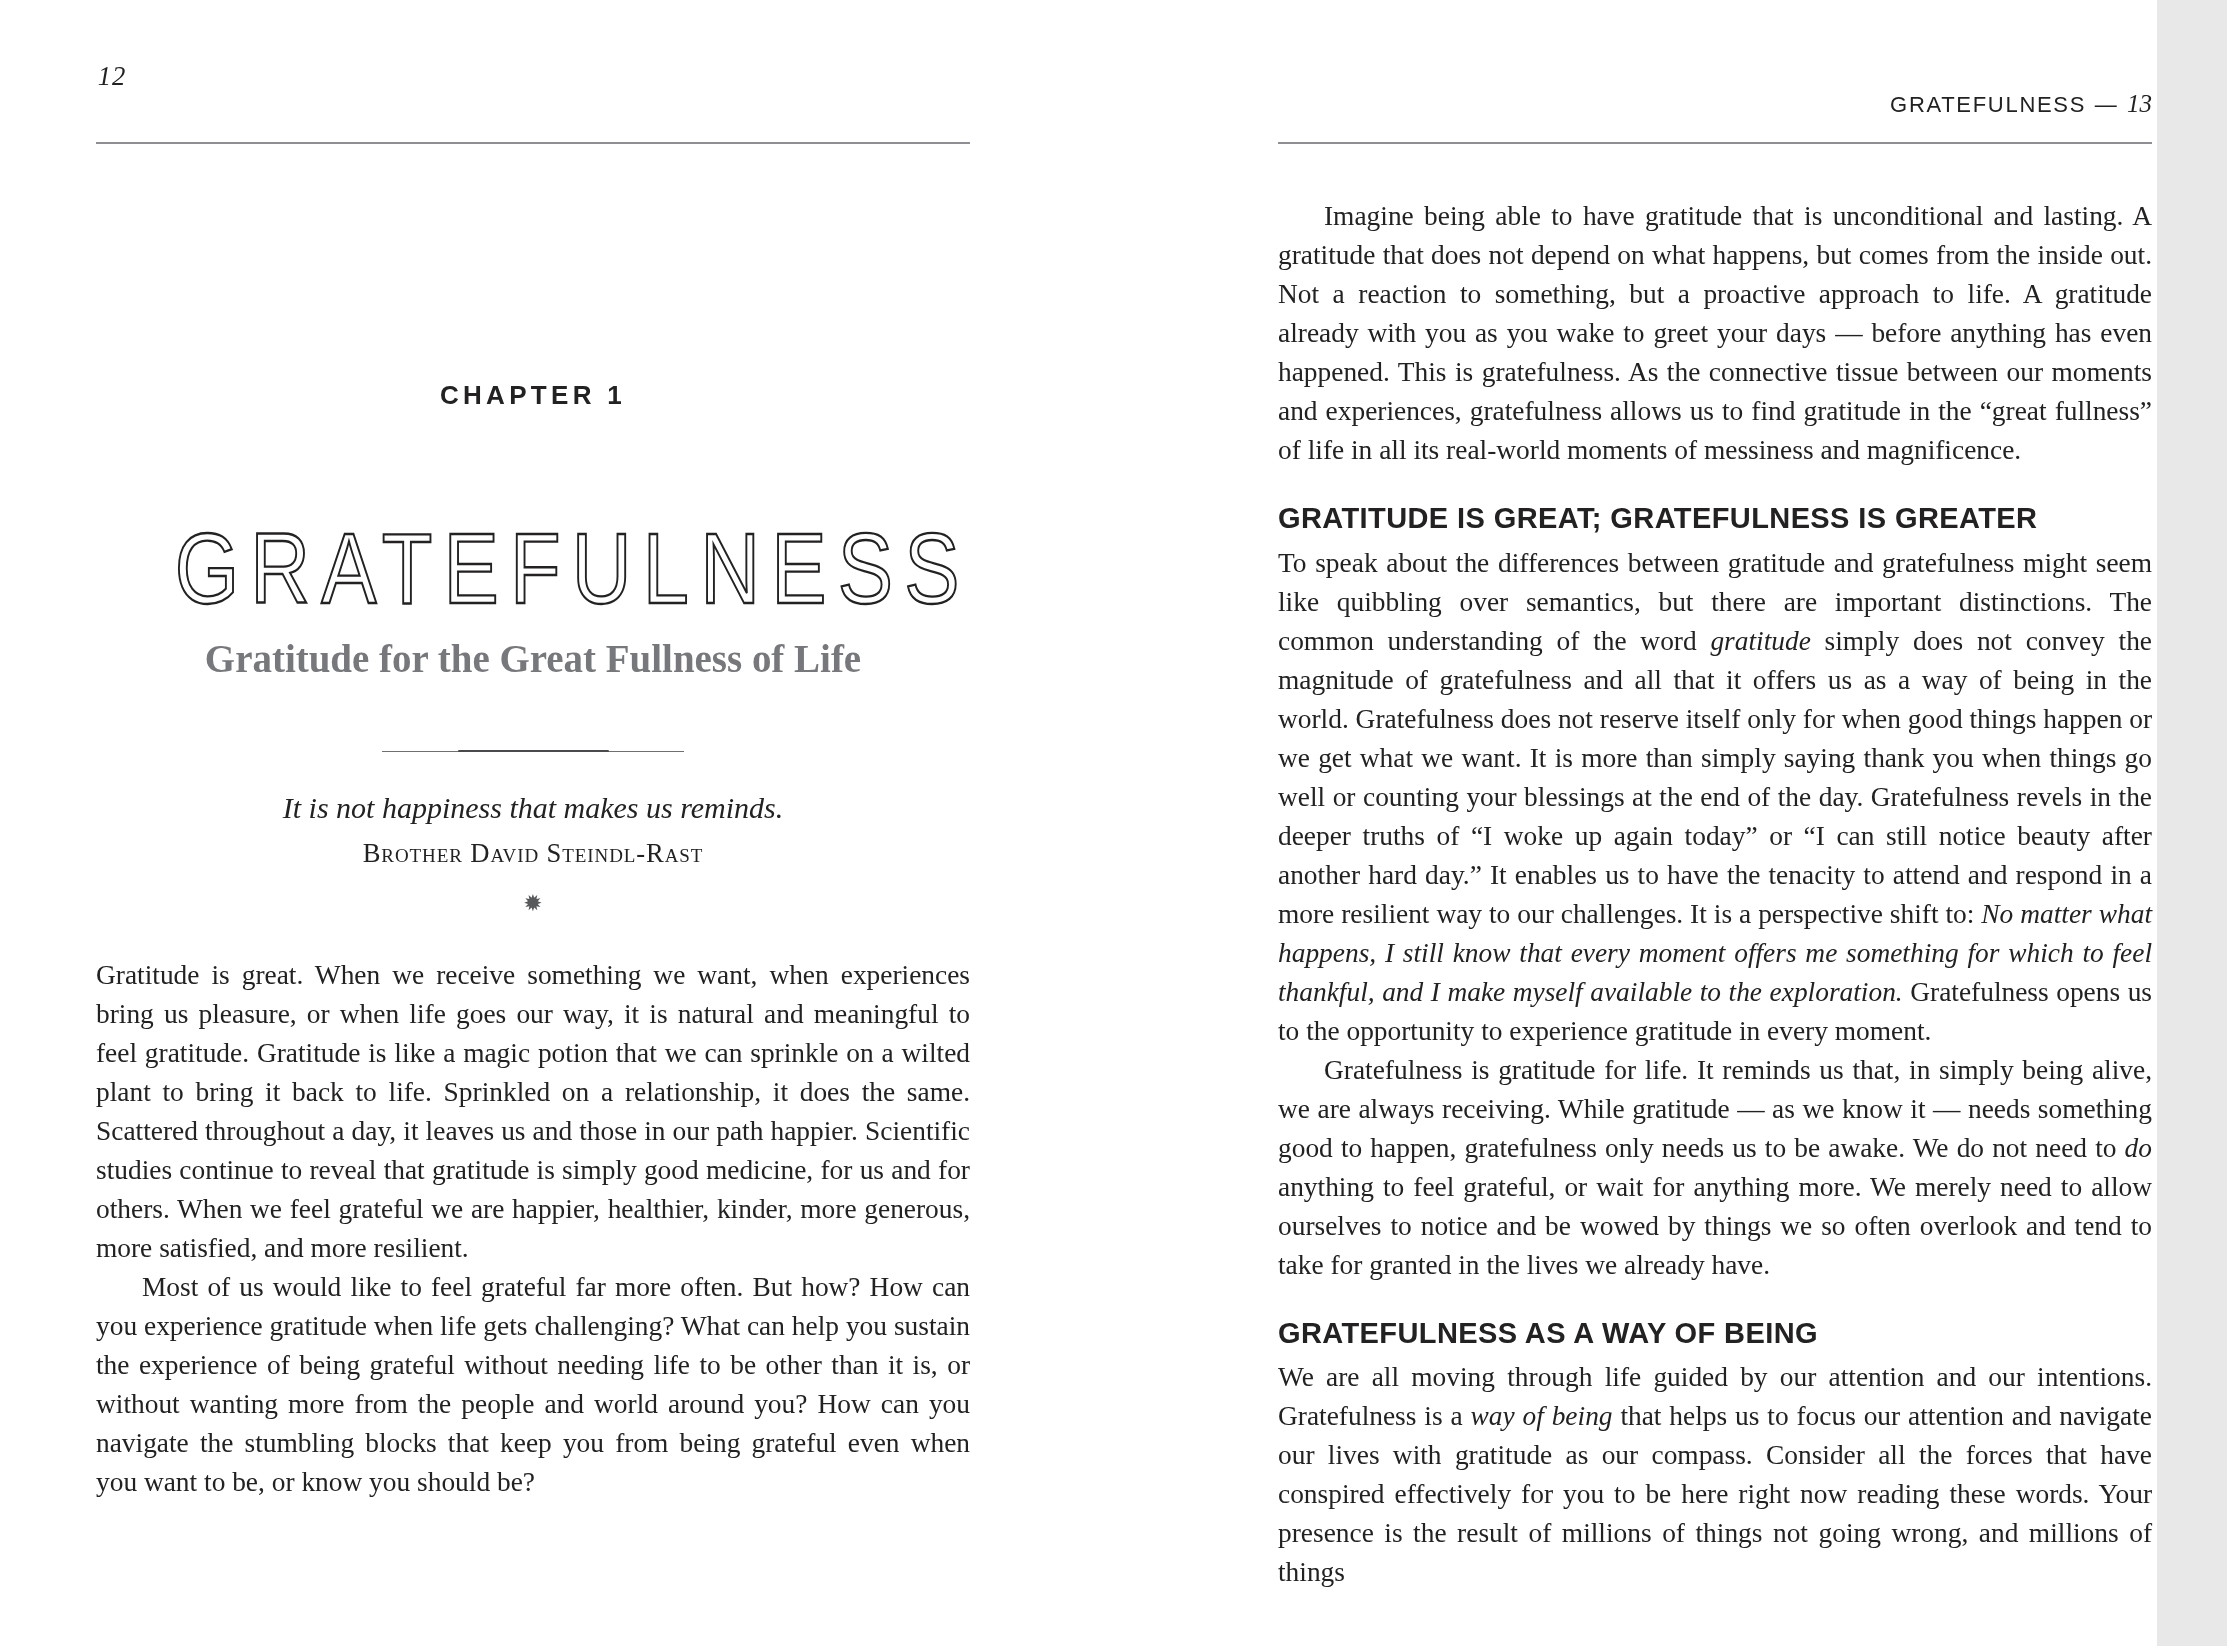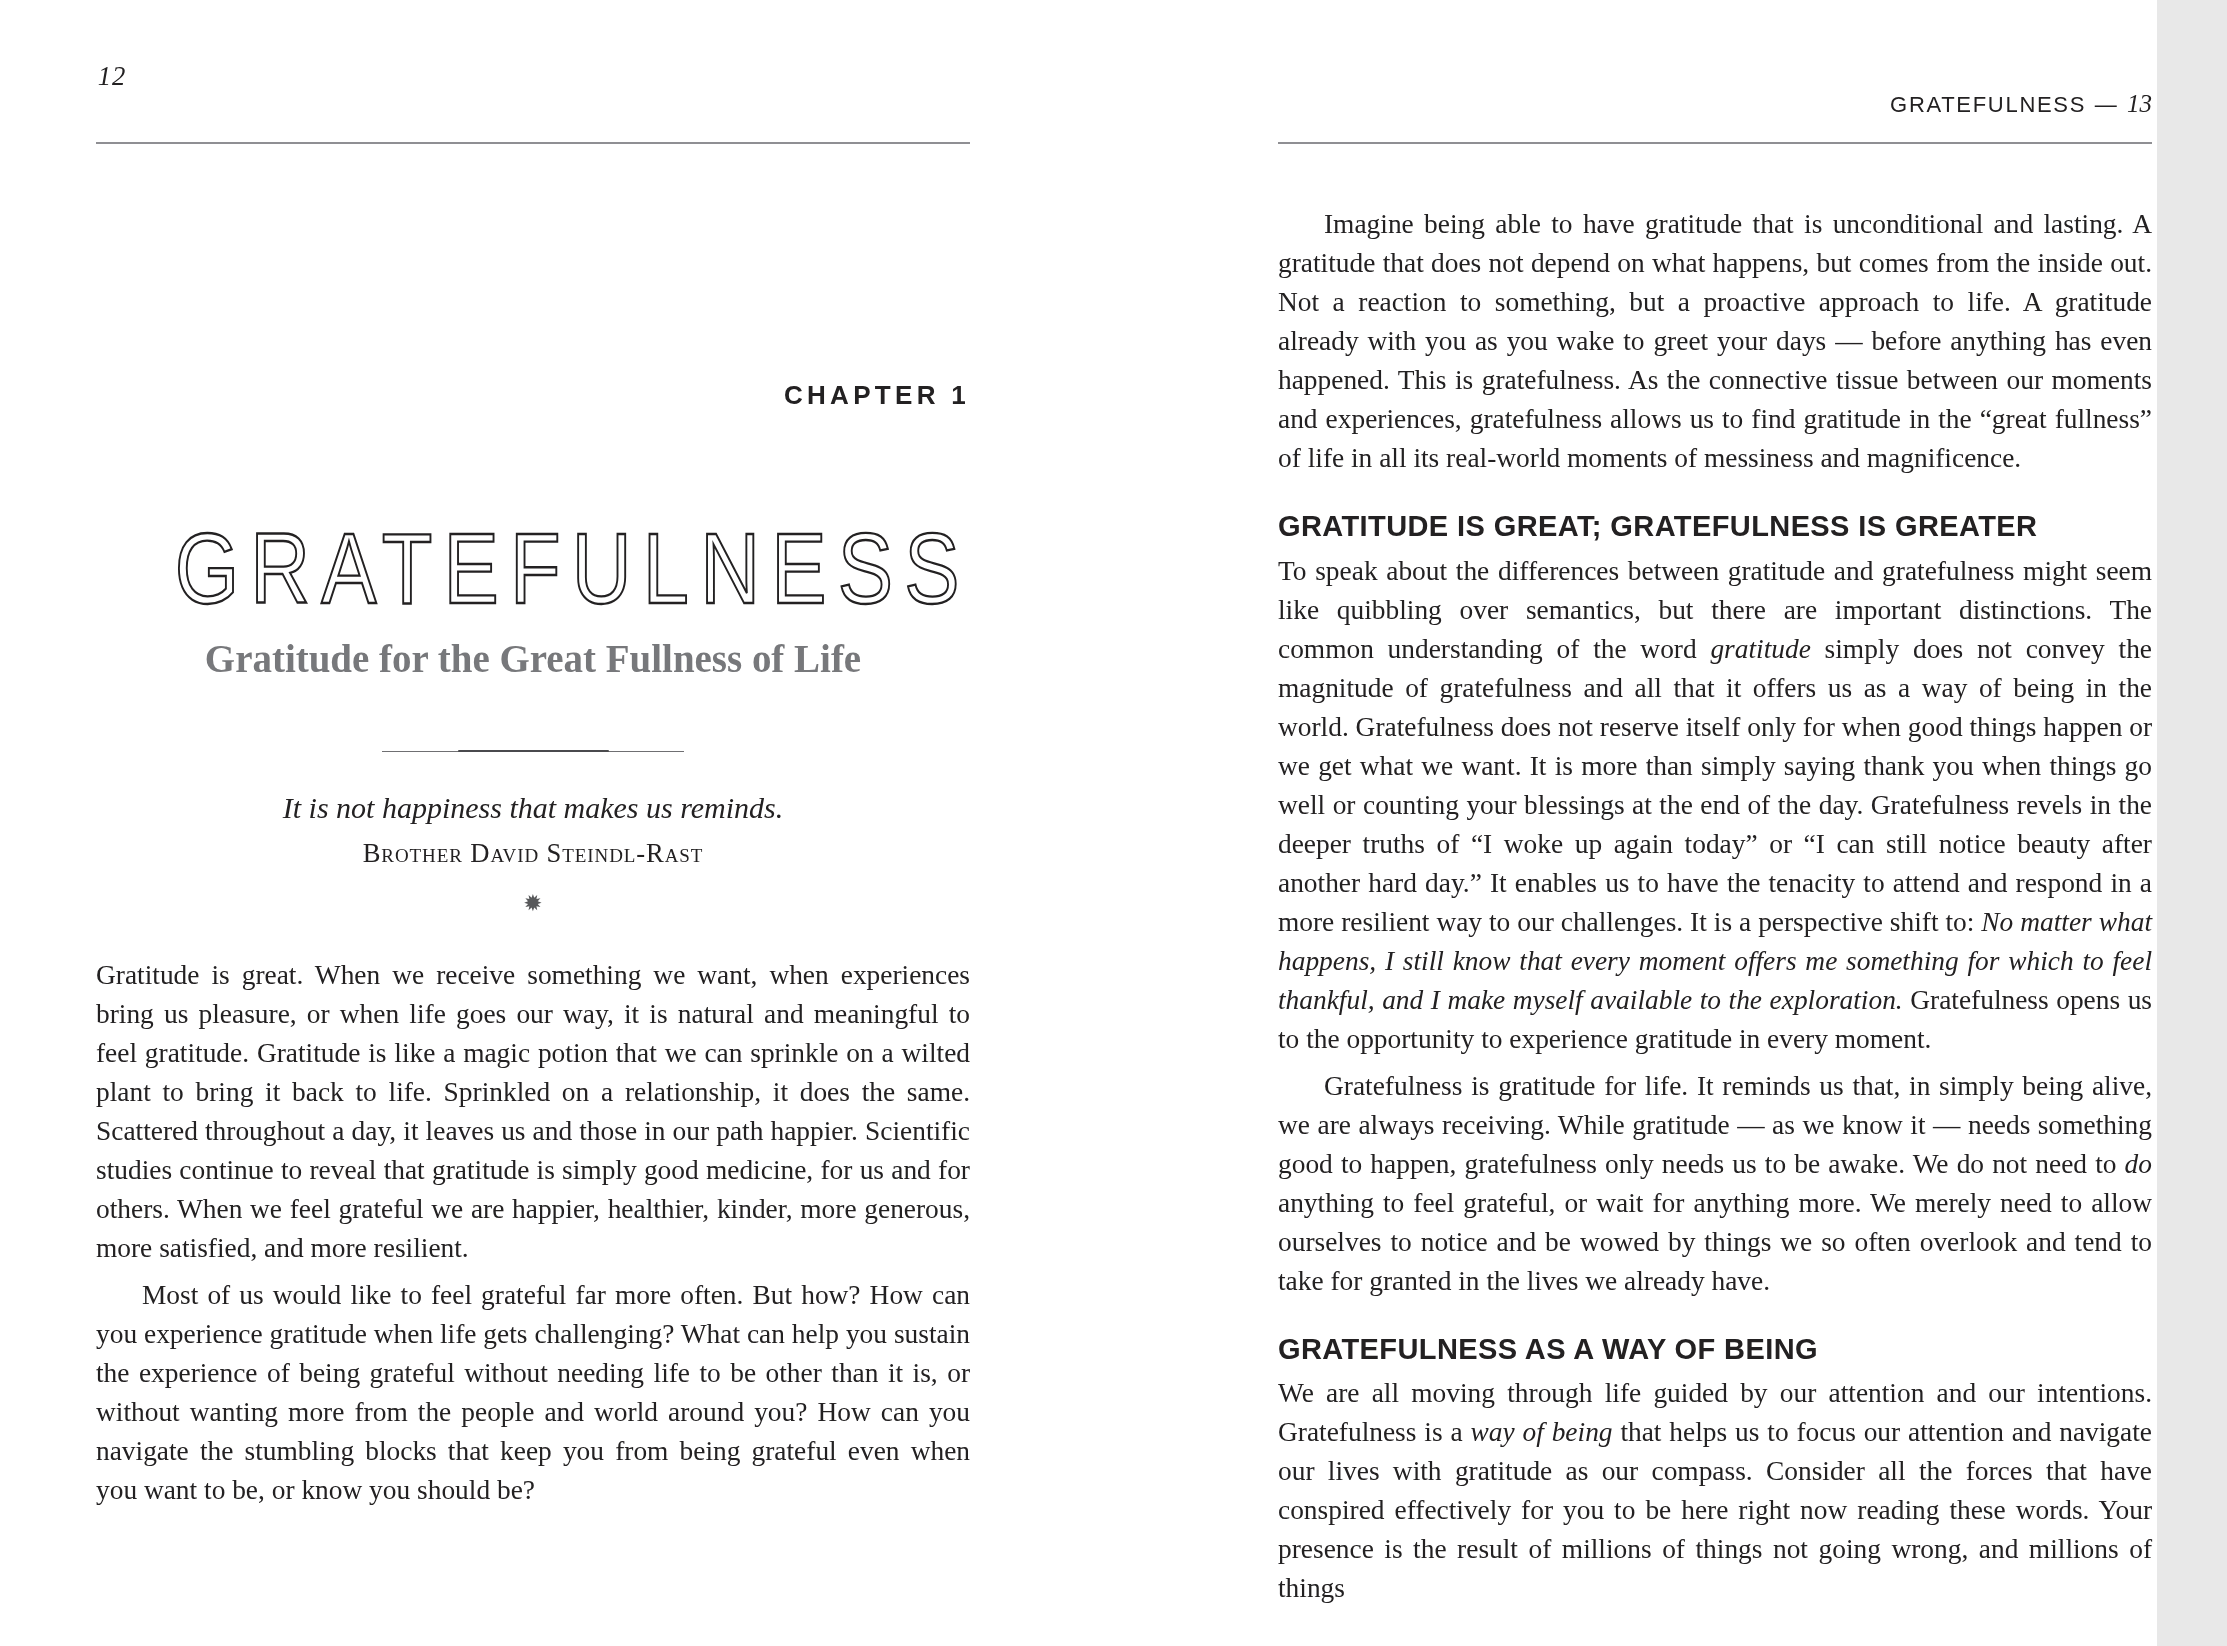--- a/index.html
+++ b/index.html
@@ -44,21 +44,20 @@
     width:874px;height:1.7px;background:var(--rule);
   }
 
   
   .opener{text-align:center;}
   .chapter-label{
     margin:382px 0 0;
     font-family:"Liberation Sans", sans-serif;
     font-weight:bold;font-size:26px;line-height:26px;
     letter-spacing:4.3px;
-    text-align:right;
   }
   .chapter-title{
     margin:110px 0 0;
     font-family:"Liberation Sans", sans-serif;
     font-weight:100;
     font-size:101px;line-height:101px;
     letter-spacing:13.7px;
     transform:scaleX(0.82);
     transform-origin:center;
     white-space:nowrap;
@@ -109,21 +108,21 @@
     font-size:23px;line-height:27.4px;
     color:var(--ornament);
     text-align:center;
   }
 
   
   .body-text{font-size:27.4px;line-height:39px;text-align:justify;}
   .body-left{margin-top:38px;}
   .body-right{padding-top:197px;}
   .para{margin:0;}
-  .para.indent{text-indent:46px;margin-top:8px;}
+  .para.indent{text-indent:46px;}
   .section-heading{
     font-family:"Liberation Sans", sans-serif;
     font-weight:bold;
     font-size:29px;line-height:34px;
     letter-spacing:0.4px;
     margin:31px 0 8.6px;
     text-align:left;
   }
   em{font-style:italic;}
 </style>

